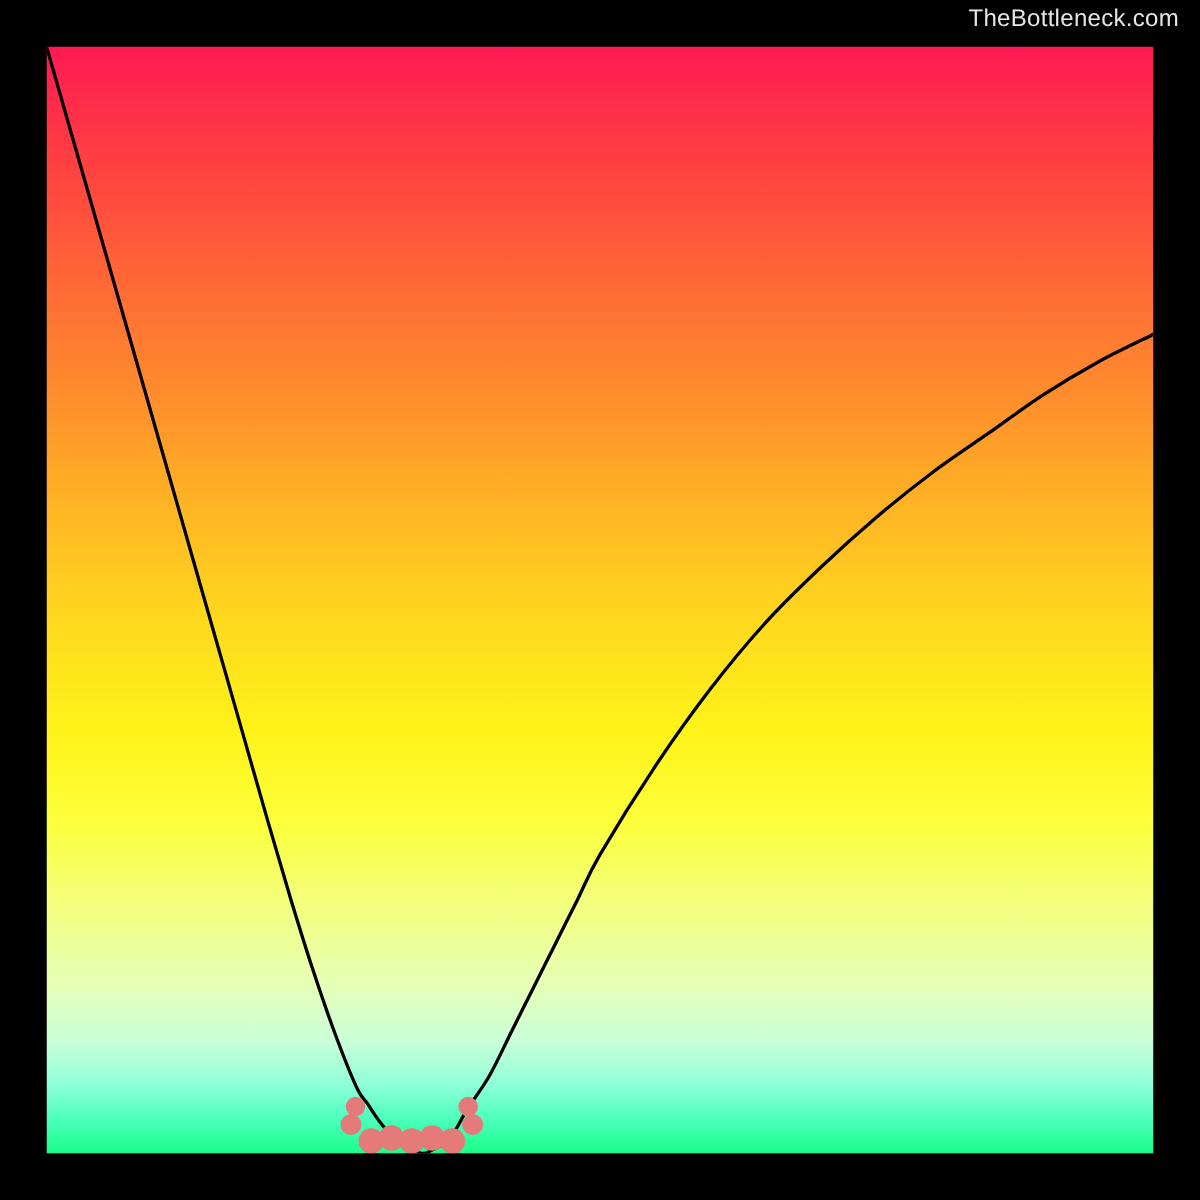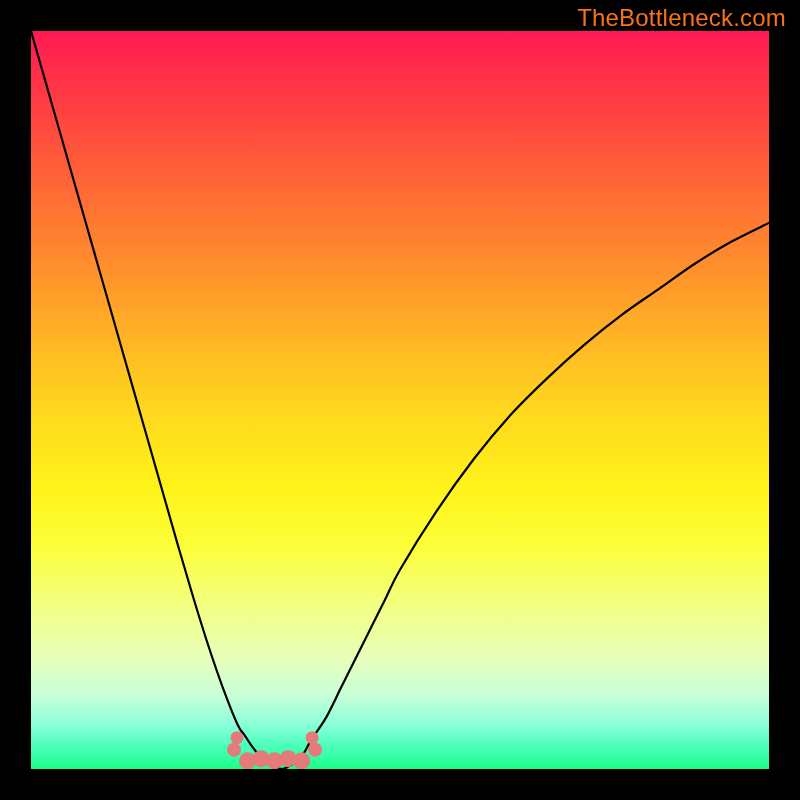--- a/index.html
+++ b/index.html
@@ -8,22 +8,22 @@
     width: 800px;
     height: 800px;
     background: #000;
     position: relative;
     font-family: Arial, sans-serif;
   }
   .watermark {
     position: absolute;
     top: 4px;
     right: 14px;
-    color: #f97316;
-    font-size: 24px;
+    color: #e5e5e5;
+    font-size: 16px;
     font-weight: 500;
     z-index: 10;
     letter-spacing: 0.2px;
   }
   .plot-area {
     position: absolute;
     left: 31px;
     top: 31px;
     width: 738px;
     height: 738px;

